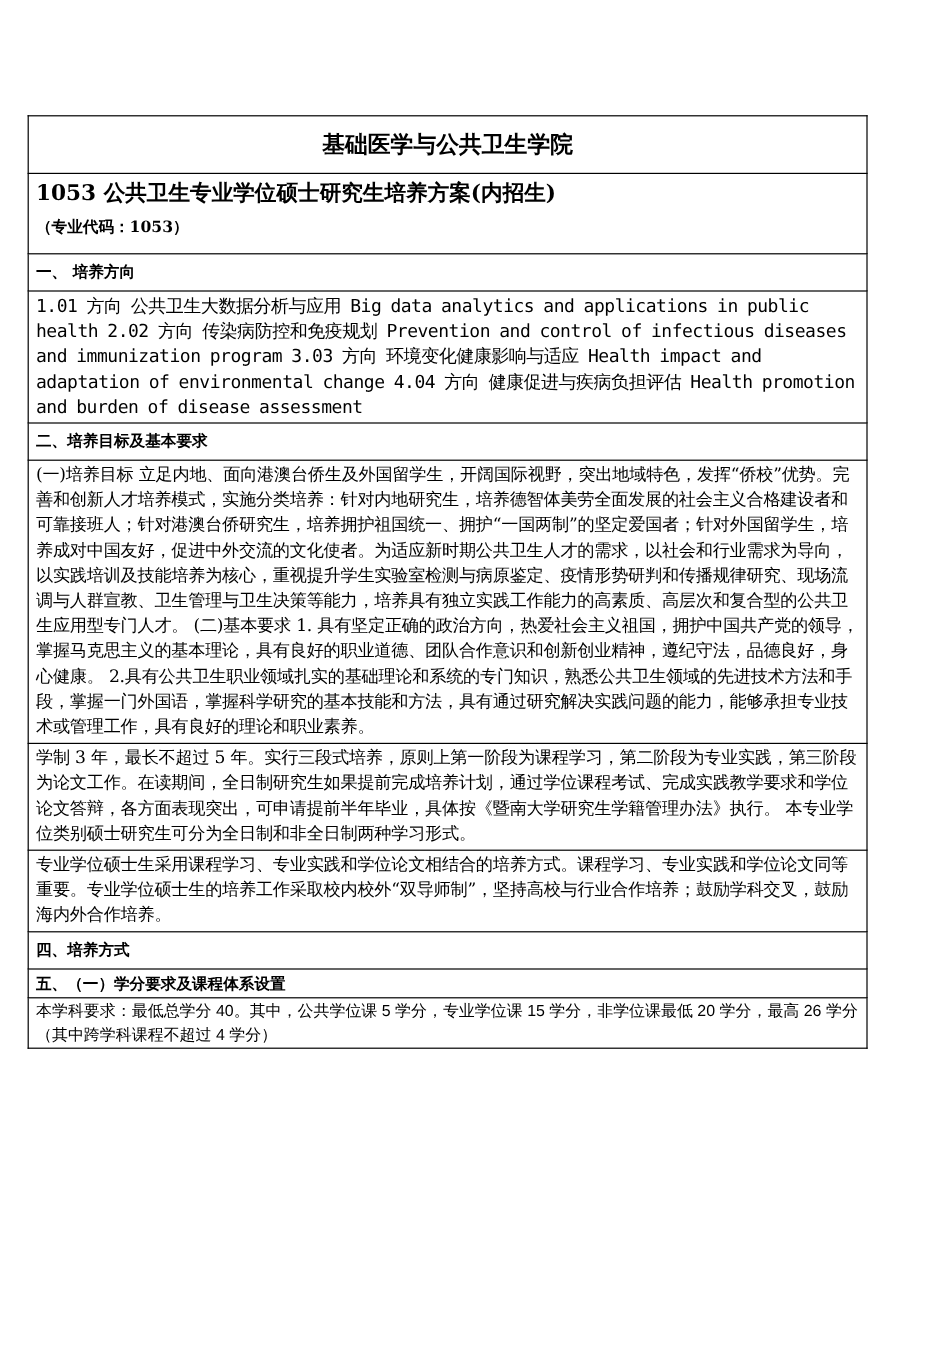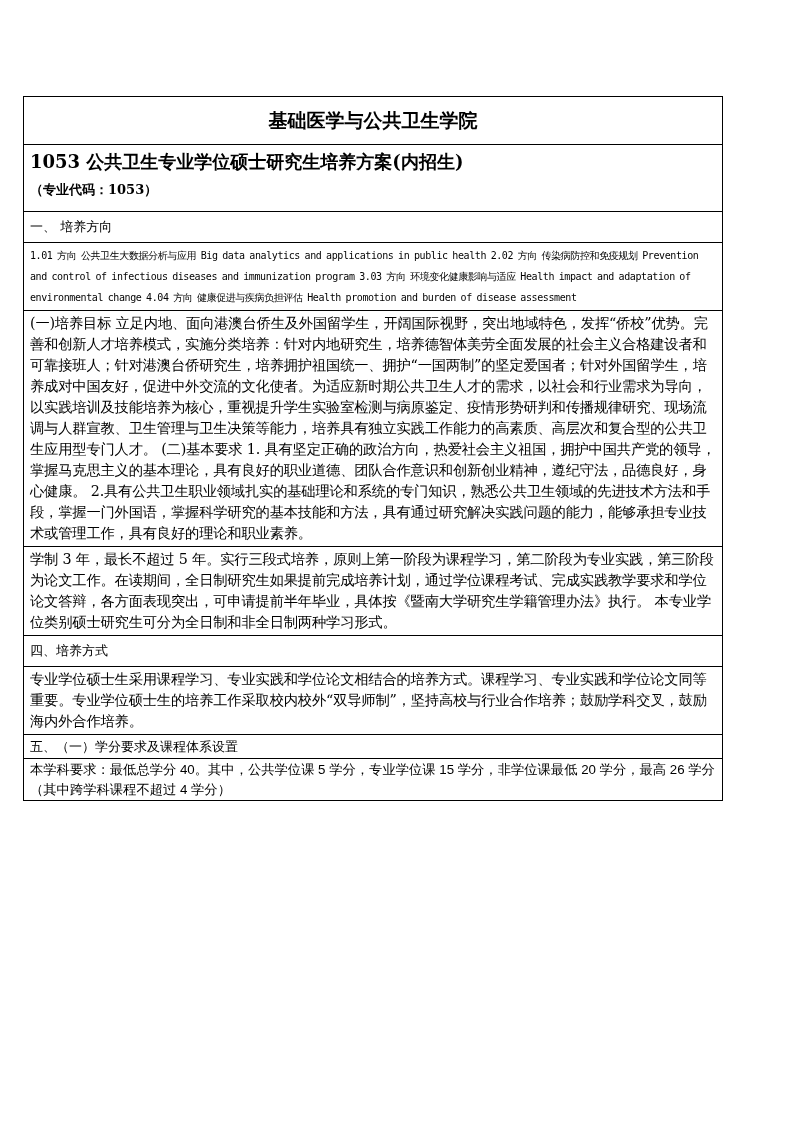--- a/index.html
+++ b/index.html
@@ -4,23 +4,23 @@
 <style>
   html, body { margin: 0; padding: 0; background: #ffffff; }
   body { width: 793px; height: 1122px; position: relative; overflow: hidden; }
   .page { position: absolute; left: 23px; top: 96px; width: 696px; }
   table.doc { border-collapse: collapse; width: 700px; table-layout: fixed; }
   table.doc td { border: 1.5px solid #000; padding: 0 6px; vertical-align: top; color: #000; }
   .title-cell { height: 47px; text-align: center; vertical-align: middle !important; font-family: "DejaVu Sans", sans-serif; font-weight: bold; font-size: 19px; }
   .subtitle-cell { height: 66px; font-family: "DejaVu Serif", serif; }
   .subtitle-main { font-weight: bold; font-size: 18px; padding-top: 5px; line-height: 24px; }
   .subtitle-code { font-weight: bold; font-size: 13px; margin-top: 8px; line-height: 16px; }
-  .section-head { height: 30px; font-family: "DejaVu Sans", sans-serif; font-weight: normal; font-size: 13px; vertical-align: middle !important; }
+  .section-head { height: 30px; font-family: "DejaVu Sans", sans-serif; font-weight: bold; font-size: 13px; vertical-align: middle !important; }
   .section-head.short { height: 23px; }
-  .body-mono { font-family: "DejaVu Sans Mono", monospace; font-size: 10px; line-height: 21px; padding-top: 2px !important; padding-bottom: 2px !important; letter-spacing: -0.4px; word-spacing: -1px; }
+  .body-mono { font-family: "DejaVu Sans Mono", monospace; font-size: 15px; line-height: 21px; padding-top: 2px !important; padding-bottom: 2px !important; letter-spacing: -0.4px; word-spacing: -1px; }
   .body-serif { font-family: "DejaVu Serif", serif; font-size: 14.3px; line-height: 21px; padding-top: 2px !important; padding-bottom: 2px !important; letter-spacing: -0.2px; }
   .body-sans { font-family: "Liberation Sans", sans-serif; font-size: 13.3px; line-height: 19.5px; padding-top: 1px !important; padding-bottom: 1px !important; }
 </style>
 </head>
 <body>
 
 <div class="page">
   <table class="doc">
     <tbody>
         <tr>
@@ -34,32 +34,35 @@
     </tr>
 
     <tr>
       <td class="section-head">一、 培养方向</td>
     </tr>
     <tr>
       <td class="body-mono">1.01 方向 公共卫生大数据分析与应用 Big data analytics and applications in public health 2.02 方向 传染病防控和免疫规划 Prevention and control of infectious diseases and immunization program 3.03 方向 环境变化健康影响与适应 Health impact and adaptation of environmental change 4.04 方向 健康促进与疾病负担评估 Health promotion and burden of disease assessment</td>
     </tr>
 
     <tr>
+      <td class="section-head">二、培养目标及基本要求</td>
+    </tr>
+    <tr>
       <td class="body-serif">(一)培养目标 立足内地、面向港澳台侨生及外国留学生，开阔国际视野，突出地域特色，发挥“侨校”优势。完善和创新人才培养模式，实施分类培养：针对内地研究生，培养德智体美劳全面发展的社会主义合格建设者和可靠接班人；针对港澳台侨研究生，培养拥护祖国统一、拥护“一国两制”的坚定爱国者；针对外国留学生，培养成对中国友好，促进中外交流的文化使者。为适应新时期公共卫生人才的需求，以社会和行业需求为导向，以实践培训及技能培养为核心，重视提升学生实验室检测与病原鉴定、疫情形势研判和传播规律研究、现场流调与人群宣教、卫生管理与卫生决策等能力，培养具有独立实践工作能力的高素质、高层次和复合型的公共卫生应用型专门人才。 (二)基本要求 1. 具有坚定正确的政治方向，热爱社会主义祖国，拥护中国共产党的领导，掌握马克思主义的基本理论，具有良好的职业道德、团队合作意识和创新创业精神，遵纪守法，品德良好，身心健康。 2.具有公共卫生职业领域扎实的基础理论和系统的专门知识，熟悉公共卫生领域的先进技术方法和手段，掌握一门外国语，掌握科学研究的基本技能和方法，具有通过研究解决实践问题的能力，能够承担专业技术或管理工作，具有良好的理论和职业素养。</td>
     </tr>
 
     <tr>
       <td class="body-serif">学制 3 年，最长不超过 5 年。实行三段式培养，原则上第一阶段为课程学习，第二阶段为专业实践，第三阶段为论文工作。在读期间，全日制研究生如果提前完成培养计划，通过学位课程考试、完成实践教学要求和学位论文答辩，各方面表现突出，可申请提前半年毕业，具体按《暨南大学研究生学籍管理办法》执行。 本专业学位类别硕士研究生可分为全日制和非全日制两种学习形式。</td>
     </tr>
 
     <tr>
-      <td class="section-head">四、培养方式</td>
+      <td class="body-serif">专业学位硕士生采用课程学习、专业实践和学位论文相结合的培养方式。课程学习、专业实践和学位论文同等重要。专业学位硕士生的培养工作采取校内校外“双导师制”，坚持高校与行业合作培养；鼓励学科交叉，鼓励海内外合作培养。</td>
     </tr>
     <tr>
-      <td class="body-serif">专业学位硕士生采用课程学习、专业实践和学位论文相结合的培养方式。课程学习、专业实践和学位论文同等重要。专业学位硕士生的培养工作采取校内校外“双导师制”，坚持高校与行业合作培养；鼓励学科交叉，鼓励海内外合作培养。</td>
+      <td class="section-head">四、培养方式</td>
     </tr>
 
     <tr>
       <td class="section-head short">五、（一）学分要求及课程体系设置</td>
     </tr>
     <tr>
       <td class="body-sans">本学科要求：最低总学分 40。其中，公共学位课 5 学分，专业学位课 15 学分，非学位课最低 20 学分，最高 26 学分（其中跨学科课程不超过 4 学分）</td>
     </tr>
   </tbody>
     </table>

